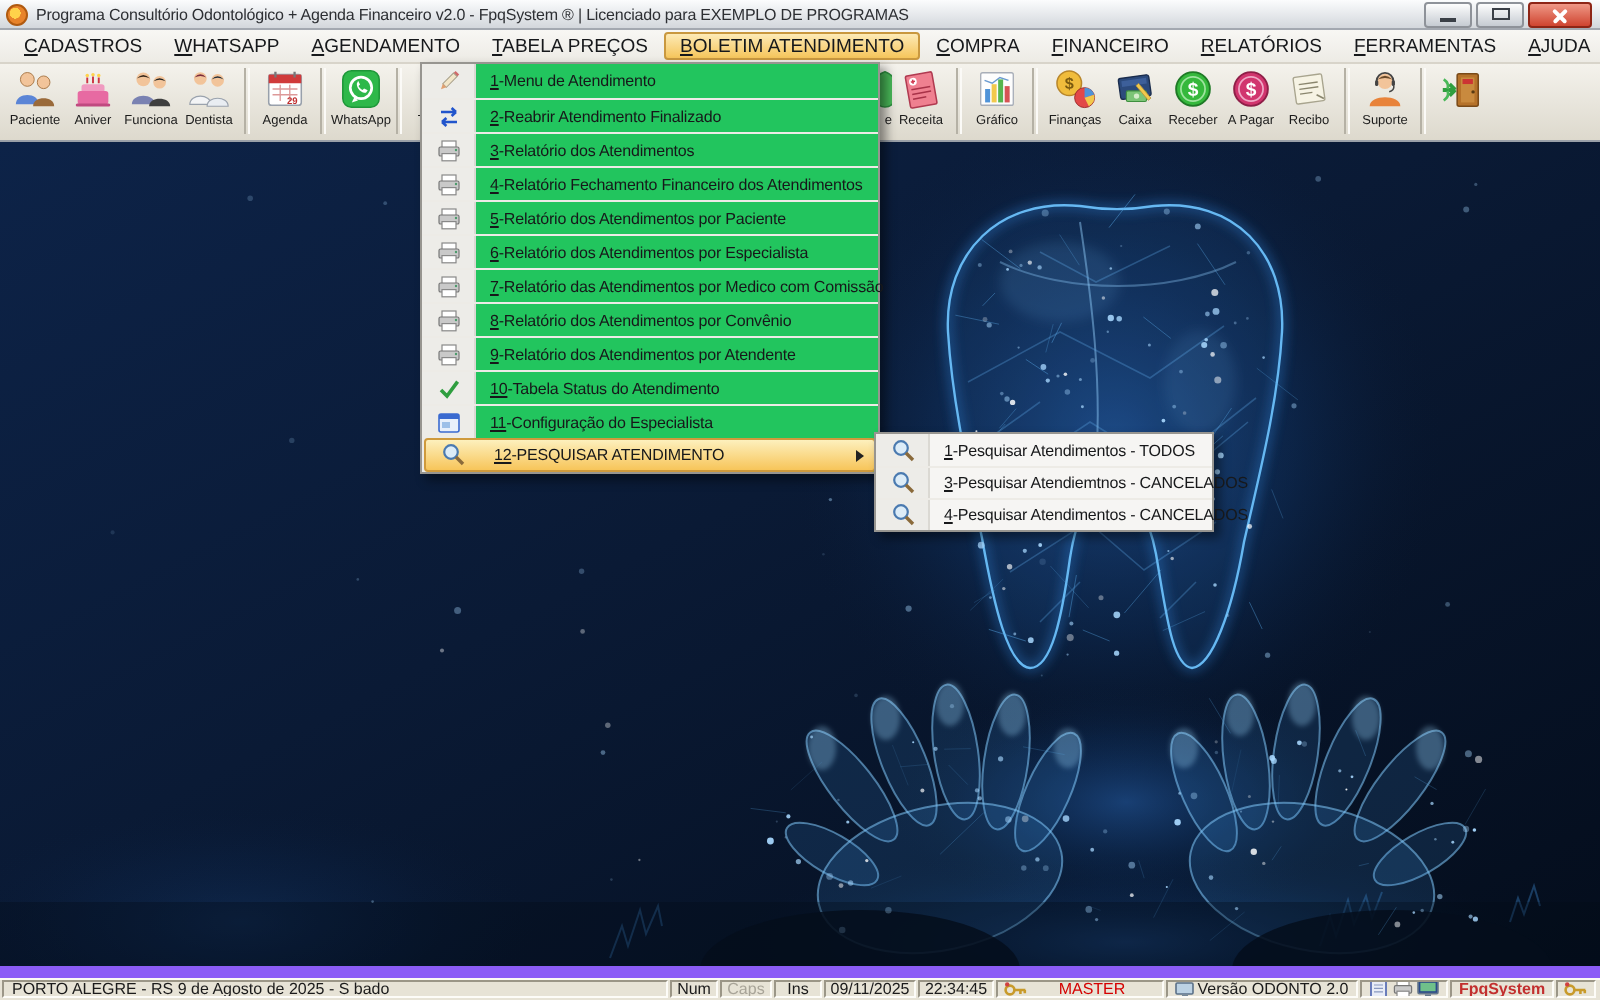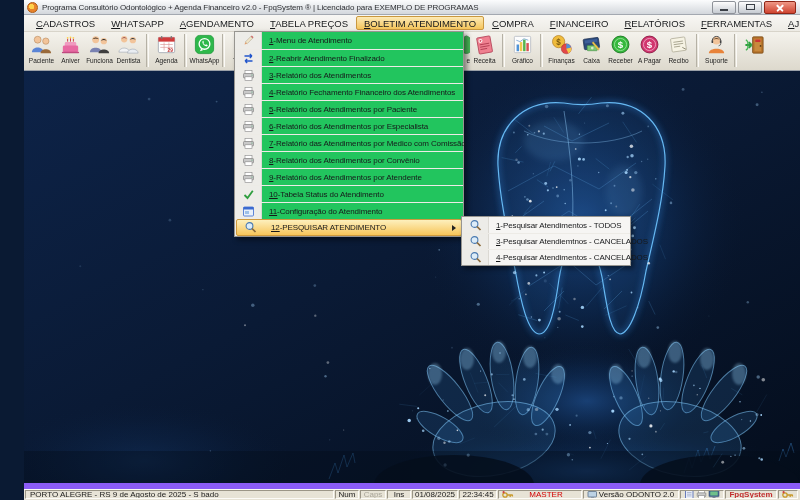--- a/index.html
+++ b/index.html
@@ -1,18 +1,18 @@
 <!DOCTYPE html>
 <html><head>
 <meta charset="utf-8">
 <style>
   html,body{margin:0;padding:0;}
   body{width:800px;height:500px;overflow:hidden;position:relative;
        font-family:"Liberation Sans",sans-serif;background:#0a1a33;}
-  .app{position:absolute;inset:0;margin-left:24px;}
+  .app{position:absolute;inset:0;}
 
   
   .titlebar{position:absolute;top:0;left:0;right:0;height:14px;
     background:linear-gradient(#fbfcfd,#d3d7dc);border-bottom:1px solid #a3a8b0;
     display:flex;align-items:center;}
   .app-icon{width:9px;height:9px;margin:0 4px 0 3px;border-radius:50%;
     background:radial-gradient(circle at 40% 40%,#ffd24a 0 35%,#e8832a 36% 100%);
     border:1px solid #b05a10;}
   .title-text{font-size:8px;color:#2d2f33;letter-spacing:-0.1px;white-space:nowrap;}
   .win-buttons{position:absolute;right:4px;top:1px;display:flex;gap:2px;}
@@ -742,21 +742,21 @@
       <span class="d-text"><u>10</u><span>-Tabela Status do Atendimento</span></span>
     </div>
     <div class="d-row">
       <span class="d-icon">
           <svg viewBox="0 0 13 13">
             <rect x="1.5" y="2" width="10" height="9" rx="1" fill="#e8f0fb" stroke="#3a6ad0" stroke-width=".8"></rect>
             <rect x="1.5" y="2" width="10" height="2.5" fill="#3a6ad0"></rect>
             <rect x="3" y="6" width="4" height="3" fill="#9ec0e8"></rect>
           </svg>
         </span>
-      <span class="d-text"><u>11</u><span>-Configuração do Atendimento</span></span>
+      <span class="d-text"><u>11</u><span>-Configuração do Especialista</span></span>
     </div>
     <div class="d-row hl">
       <span class="d-icon">
           <svg viewBox="0 0 13 13">
             <circle cx="5.5" cy="5" r="3.4" fill="#dcecf8" stroke="#4a7ab0" stroke-width="1.1"></circle>
             <path d="M8,7.5 L11.5,11" stroke="#8a6a3a" stroke-width="1.7"></path>
           </svg>
         </span>
       <span class="d-text"><u>12</u><span>-PESQUISAR ATENDIMENTO</span></span>
       <span class="sub-arrow"></span>
@@ -800,21 +800,21 @@
     <div class="sp center" style="width:24px;">
         <span>Num</span>
       </div>
     <div class="sp center" style="width:26px;">
         <span class="dim">Caps</span>
       </div>
     <div class="sp center" style="width:24px;">
         <span>Ins</span>
       </div>
     <div class="sp center" style="width:46px;">
-        <span>01/08/2025</span>
+        <span>09/11/2025</span>
       </div>
     <div class="sp center" style="width:38px;">
         <span>22:34:45</span>
       </div>
     <div class="sp" style="width:84px;">
       <svg width="12" height="10" viewBox="0 0 12 10">
           <circle cx="3" cy="5" r="2.2" fill="none" stroke="#c89a2a" stroke-width="1.3"></circle>
           <path d="M5.2,5 h5.5 M8.2,5 v2 M10.4,5 v1.6" stroke="#c89a2a" stroke-width="1.3"></path>
           <circle cx="1.6" cy="2.2" r="1.1" fill="#d04040"></circle>
         </svg>

